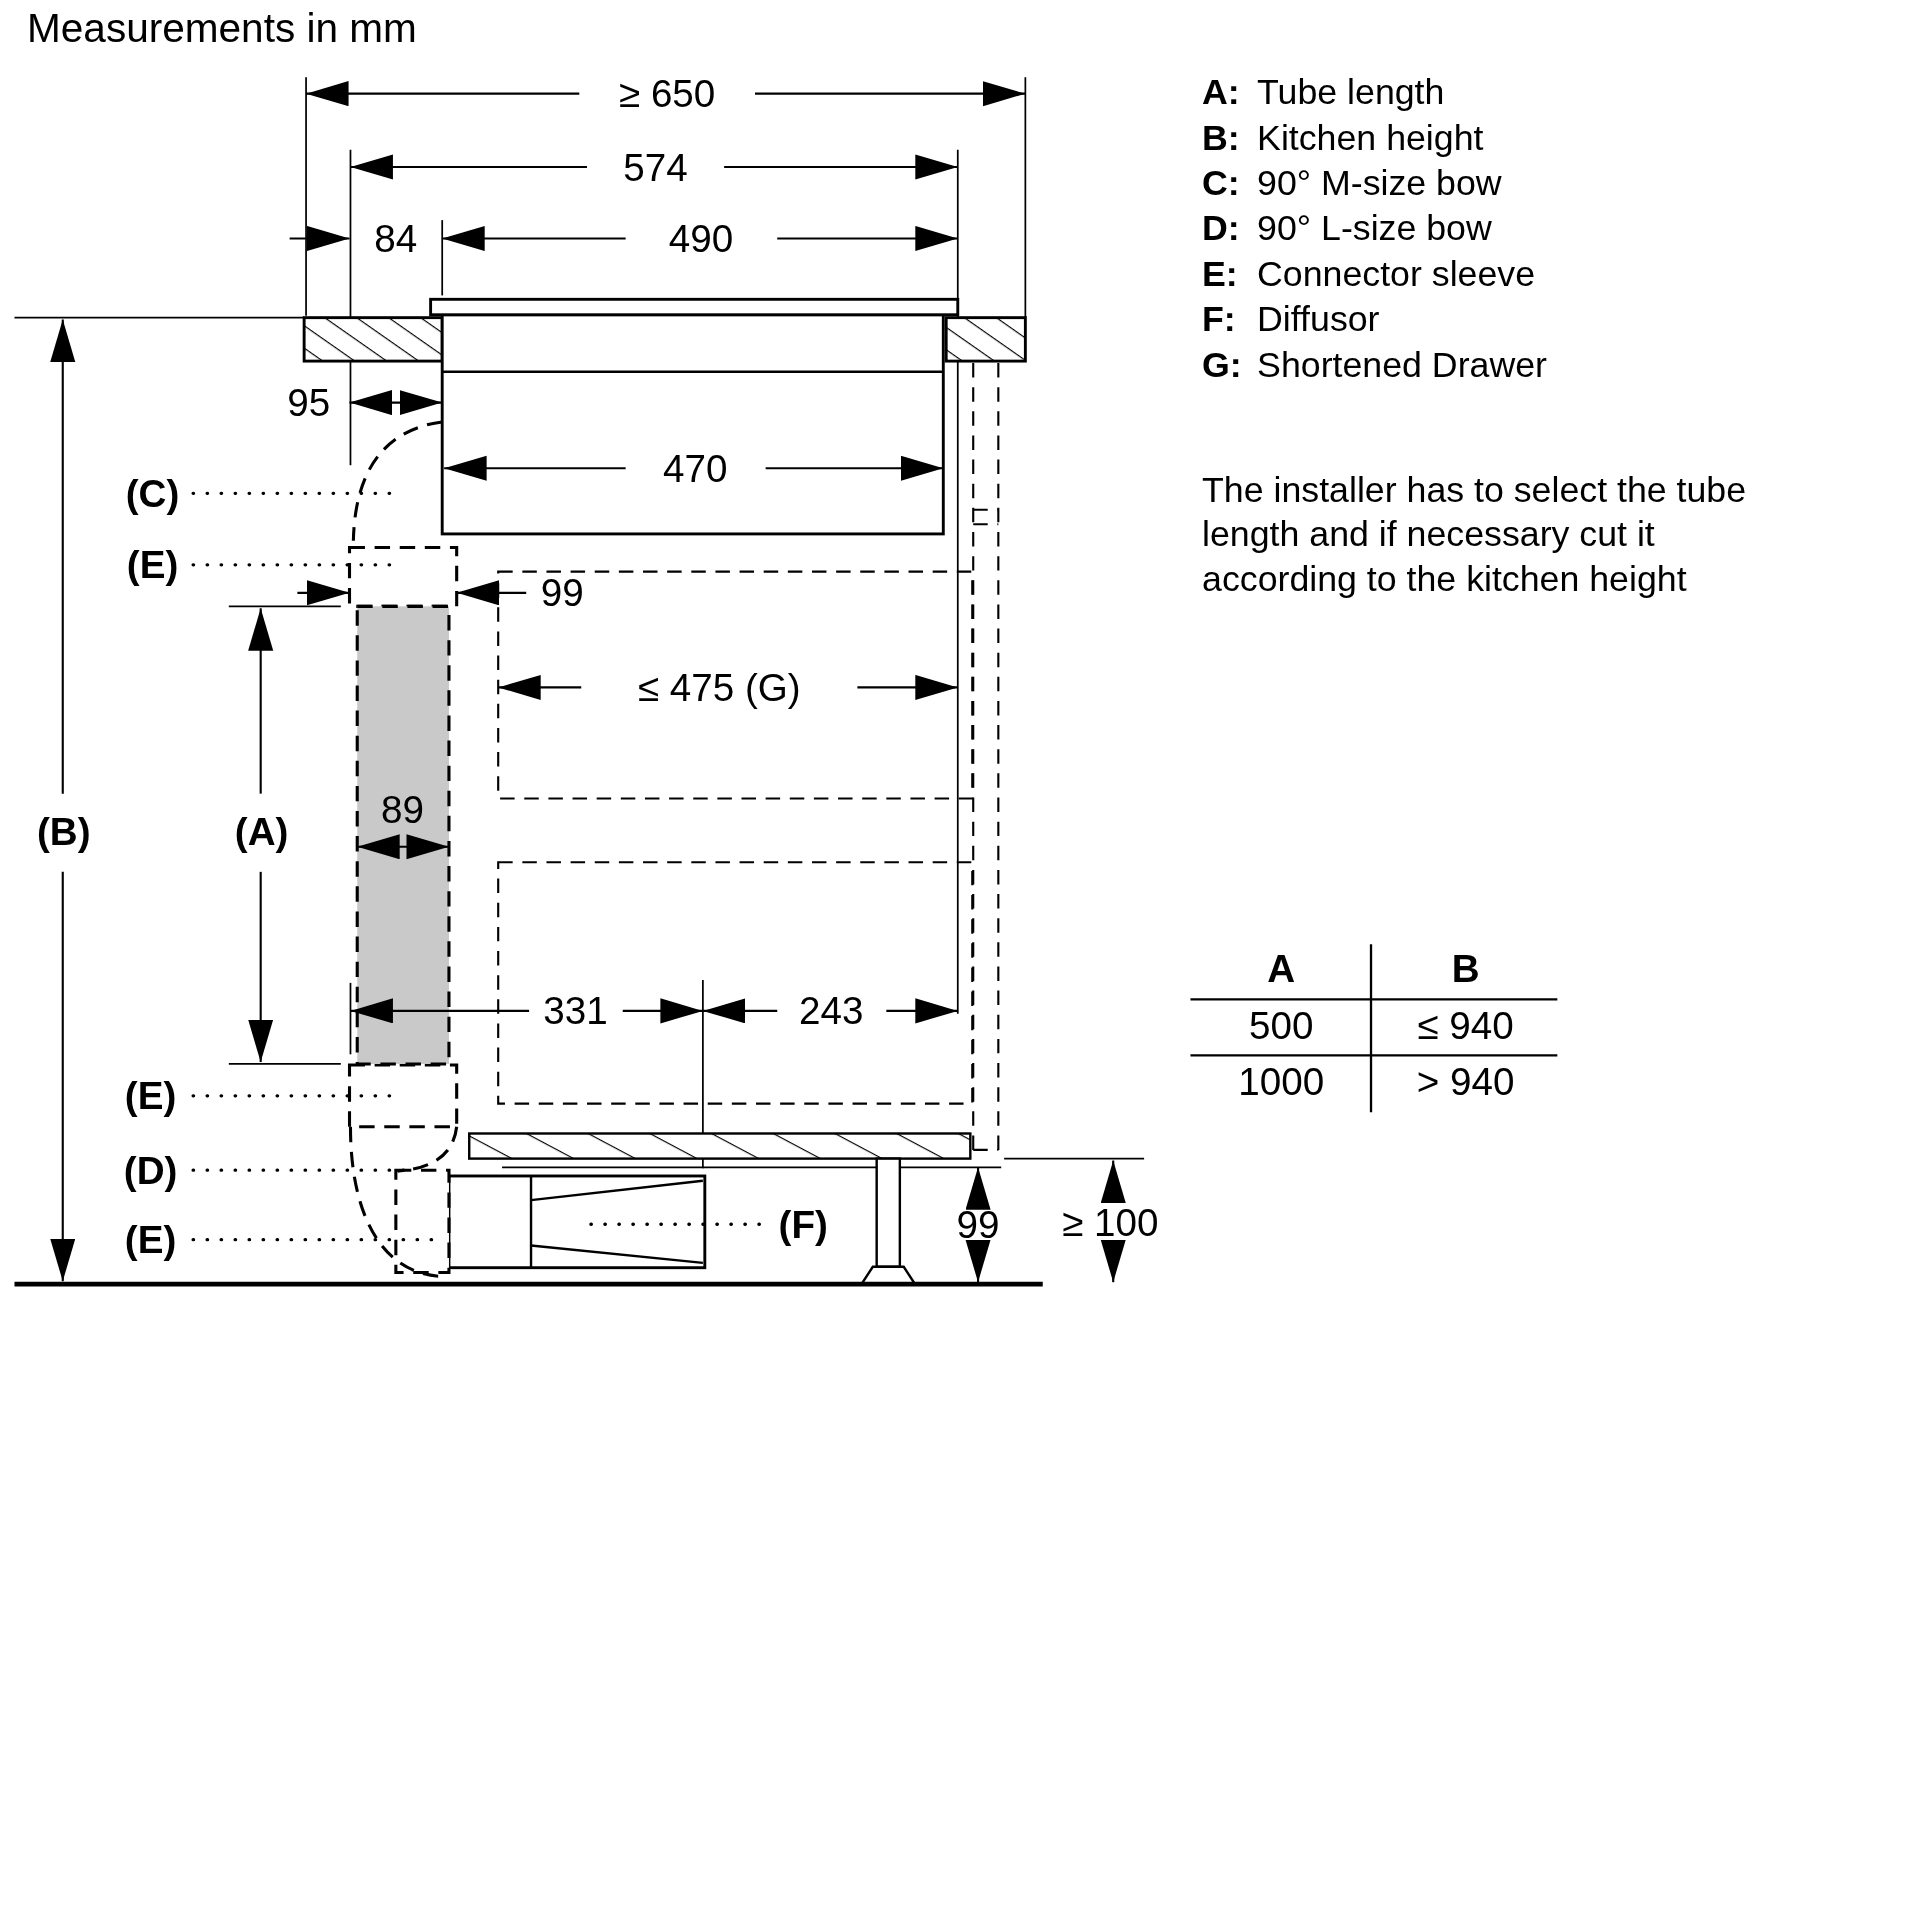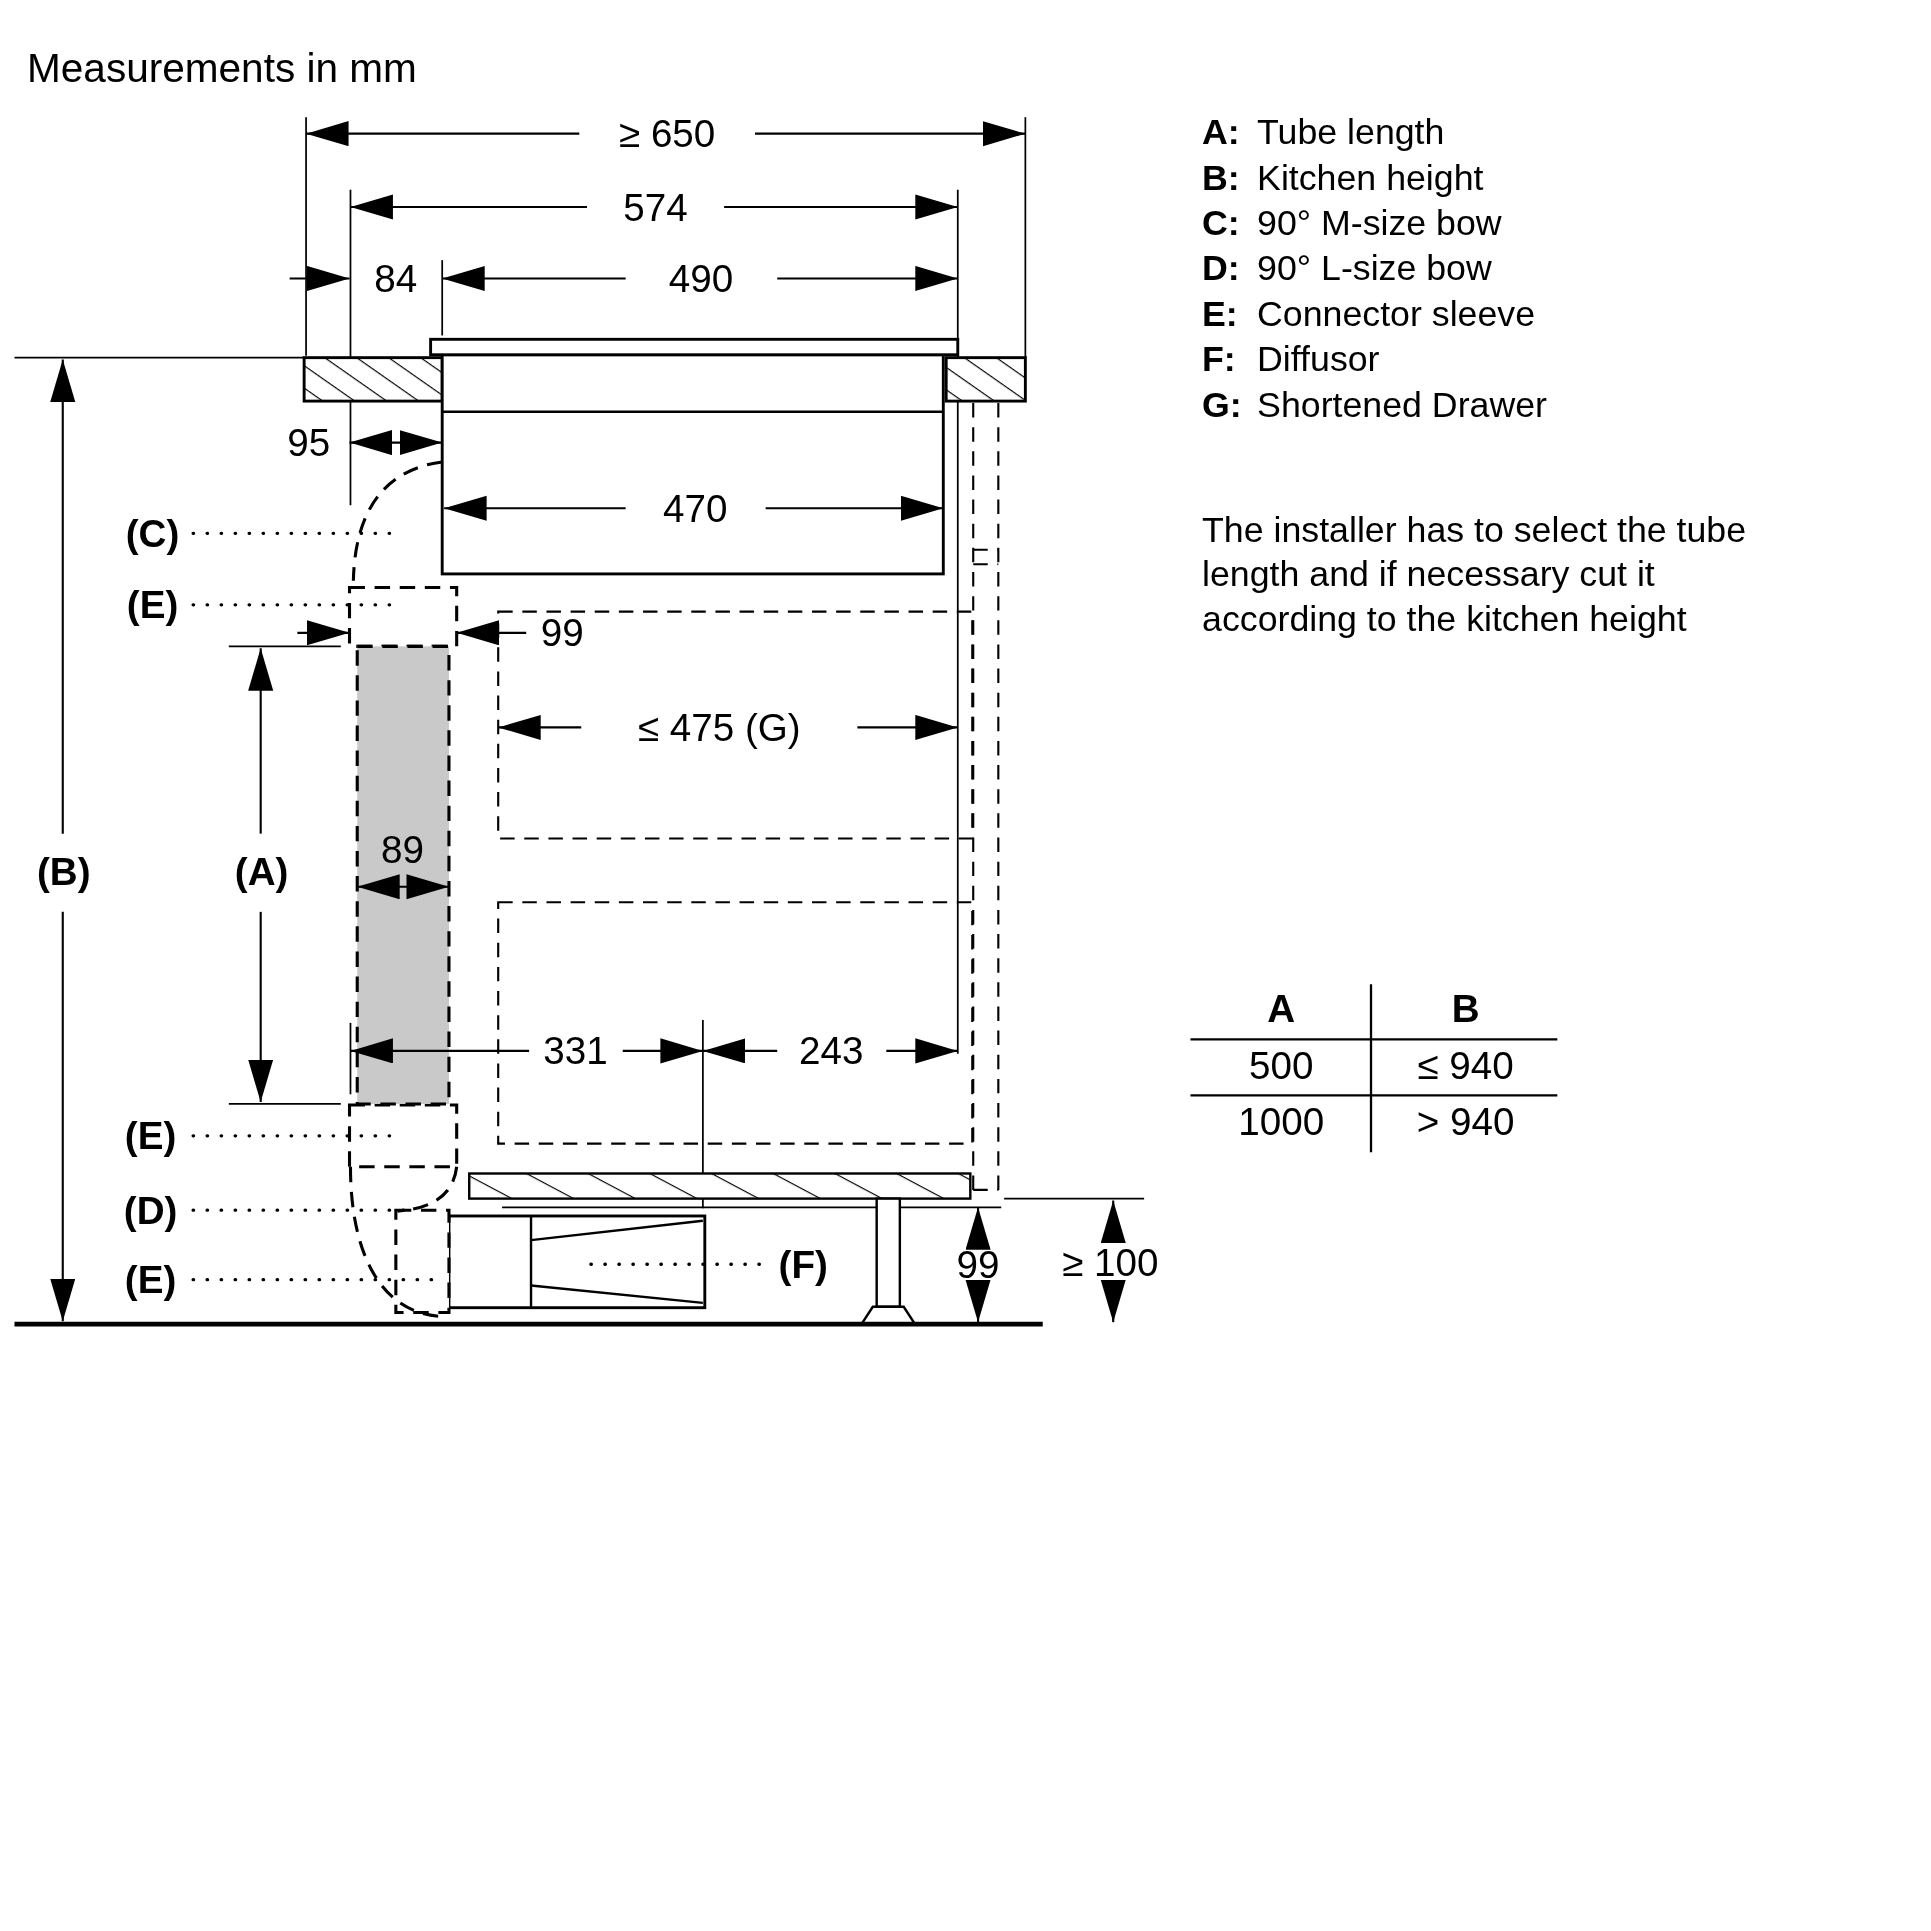--- a/index.html
+++ b/index.html
@@ -1,17 +1,17 @@
 <!DOCTYPE html>
 <html><head>
 <meta charset="utf-8">
 <style>
   html,body{margin:0;padding:0;background:#ffffff;}
   .page{position:relative;width:1931px;height:1540px;background:#fff;overflow:hidden;
-        font-family:"Liberation Sans", sans-serif;color:#000;margin-top:40px;}
+        font-family:"Liberation Sans", sans-serif;color:#000;}
   svg text{font-family:"Liberation Sans", sans-serif;fill:#000;}
   .dim{font-size:40px;}
   .comp{font-size:40px;font-weight:bold;}
   .title{font-size:42px;}
   .legend-key{font-size:37px;font-weight:bold;}
   .legend-val{font-size:37px;}
   .note-line{font-size:37px;}
   .tbl-h{font-size:40px;font-weight:bold;}
   .tbl-v{font-size:40px;}
 </style>

